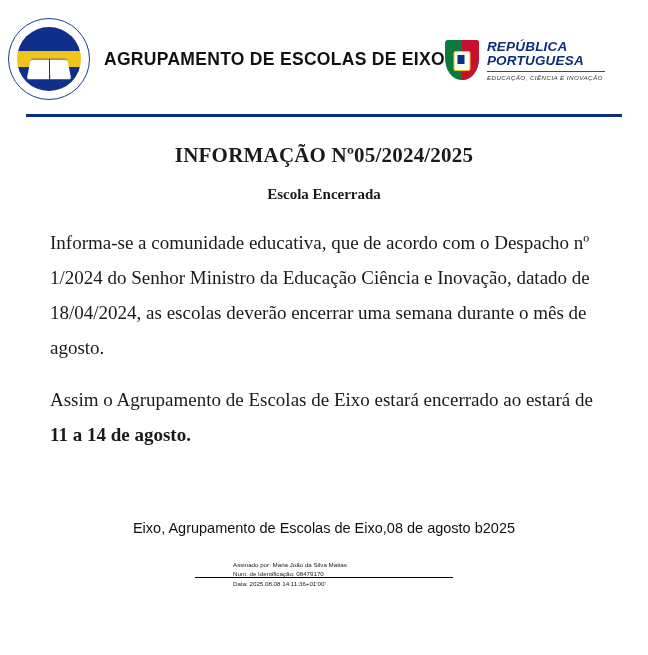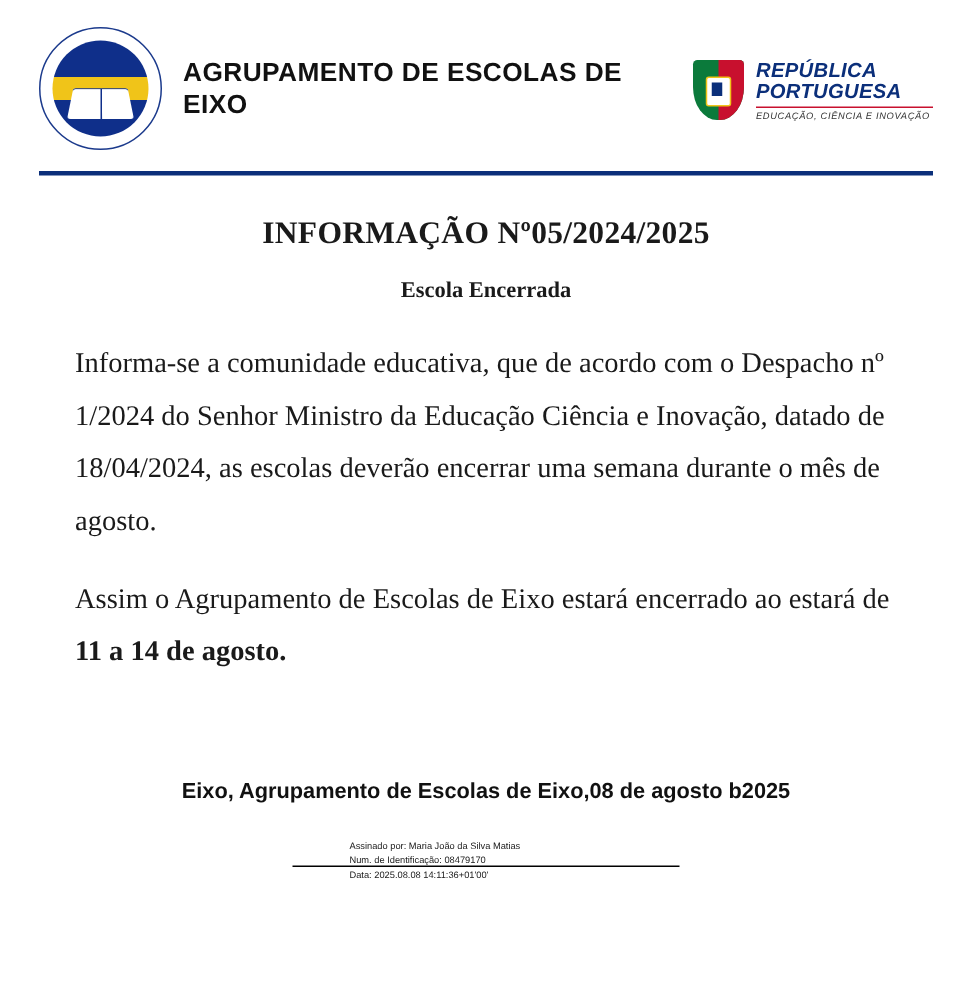--- a/index.html
+++ b/index.html
@@ -19,21 +19,21 @@
     width: 648px;
     height: 655px;
     box-sizing: border-box;
   }
 
   
   .header {
     display: flex;
     align-items: center;
     justify-content: flex-start;
-    padding: 18px 26px 8px 26px;
+    padding: 18px 26px 8px 8px;
     box-sizing: border-box;
   }
   .header-left {
     display: flex;
     align-items: center;
     gap: 14px;
   }
   .school-logo {
     width: 82px;
     height: 82px;
@@ -184,21 +184,20 @@
     font-weight: bold;
   }
 
   
   .sign-place {
     text-align: center;
     font-family: "Liberation Sans", sans-serif;
     font-size: 14.5px;
     margin-top: 68px;
     color: #111111;
-    font-weight: bold;
   }
   .sign-role {
     text-align: center;
     font-family: "Liberation Sans", sans-serif;
     font-size: 14.5px;
     margin-top: 30px;
     color: #111111;
   }
   .digital-stamp {
     width: 258px;

